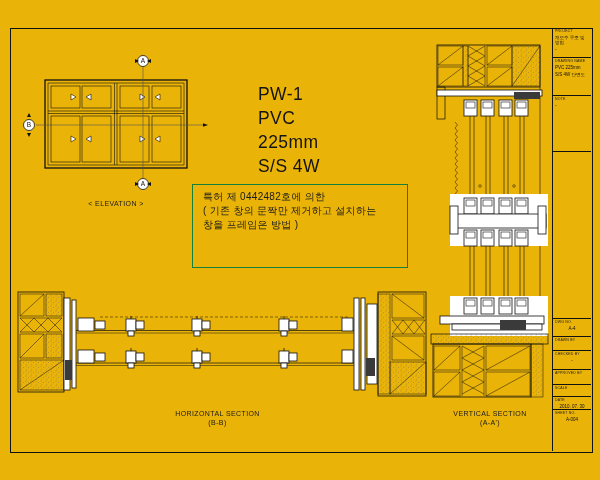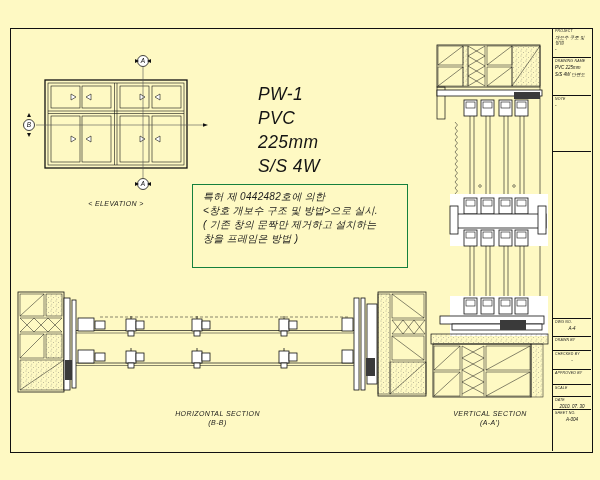--- a/index.html
+++ b/index.html
@@ -1,17 +1,17 @@
 <!DOCTYPE html>
 <html><head>
 <meta charset="utf-8">
 <style>
   html,body{margin:0;padding:0;background:#fff;}
-  .page{position:relative;width:600px;height:480px;background:#fef9c3;overflow:hidden;
-        font-family:"Liberation Sans",sans-serif;color:#111;font-style:italic;}
+  .page{position:relative;width:600px;height:480px;background:#eab308;overflow:hidden;
+        font-family:"Liberation Sans",sans-serif;color:#111;}
   .border-frame{position:absolute;left:10px;top:28px;width:581px;height:423px;
         border:1.2px solid #111;pointer-events:none;}
   svg.cad{position:absolute;left:0;top:0;}
   
   .spec{position:absolute;left:258px;top:82px;font-size:19px;line-height:24px;
         transform:scaleX(.92);transform-origin:left top;letter-spacing:.5px;color:#141414;}
   
   .notebox{position:absolute;left:192px;top:184px;width:216px;height:84px;
         border:1px solid #15803d;box-sizing:border-box;padding:5px 4px 0 10px;
         font-size:10px;line-height:14px;letter-spacing:.3px;color:#1c1c1c;white-space:nowrap;}
@@ -269,21 +269,20 @@
 
   <div class="spec">
     <div>PW-1</div>
     <div>PVC</div>
     <div>225mm</div>
     <div>S/S 4W</div>
   </div>
 
   <div class="notebox">
     <div>특허 제 0442482호에 의한</div>
-    <div>&lt;창호 개보수 구조 및 방법&gt;으로 실시.</div>
     <div>( 기존 창의 문짝만 제거하고 설치하는</div>
     <div>창을 프레임은 방법 )</div>
   </div>
 
   <div class="lbl elev-lbl">&lt; ELEVATION &gt;</div>
   <div class="lbl hsec-lbl">
     <div>HORIZONTAL SECTION</div>
     <div>(B-B)</div>
   </div>
   <div class="lbl vsec-lbl">

